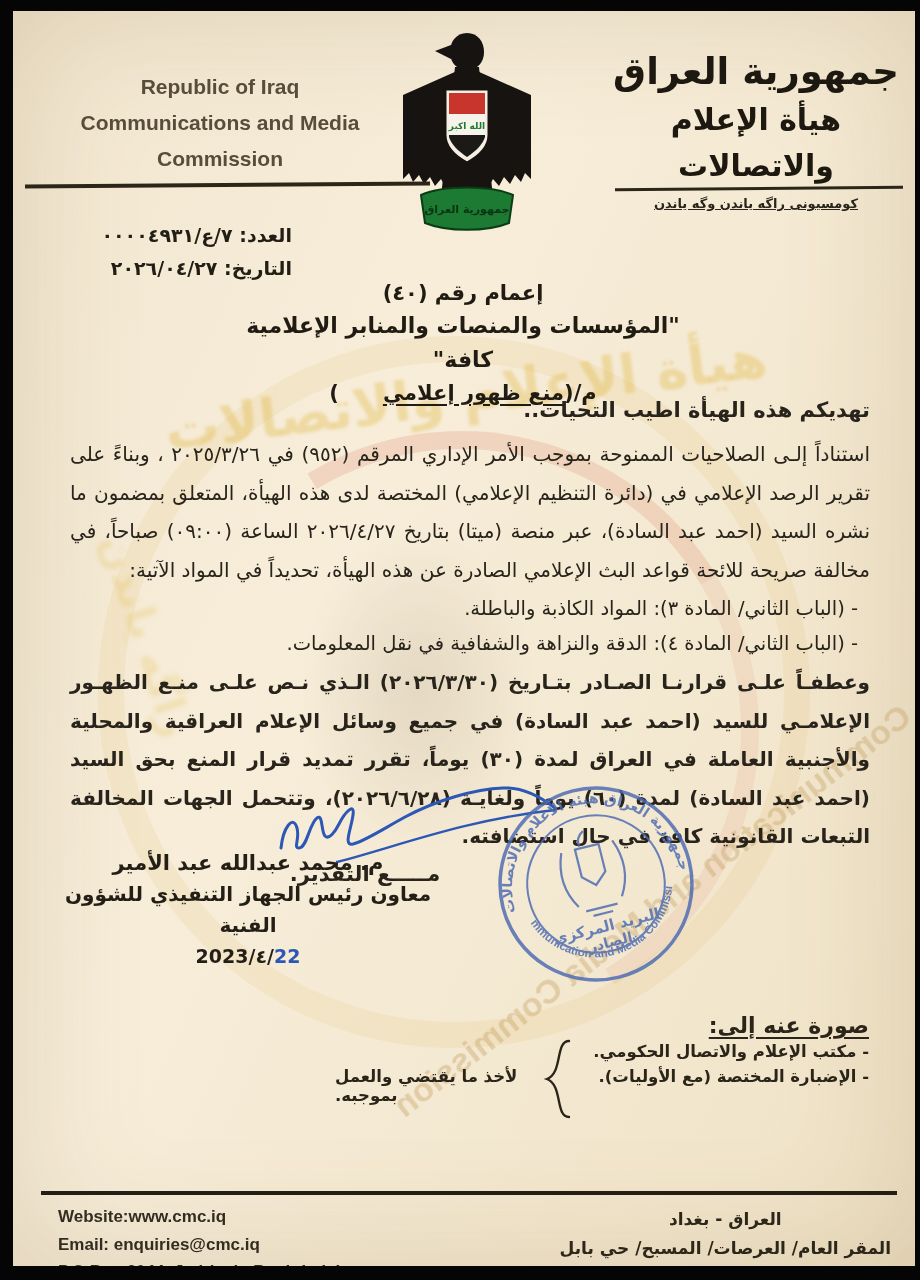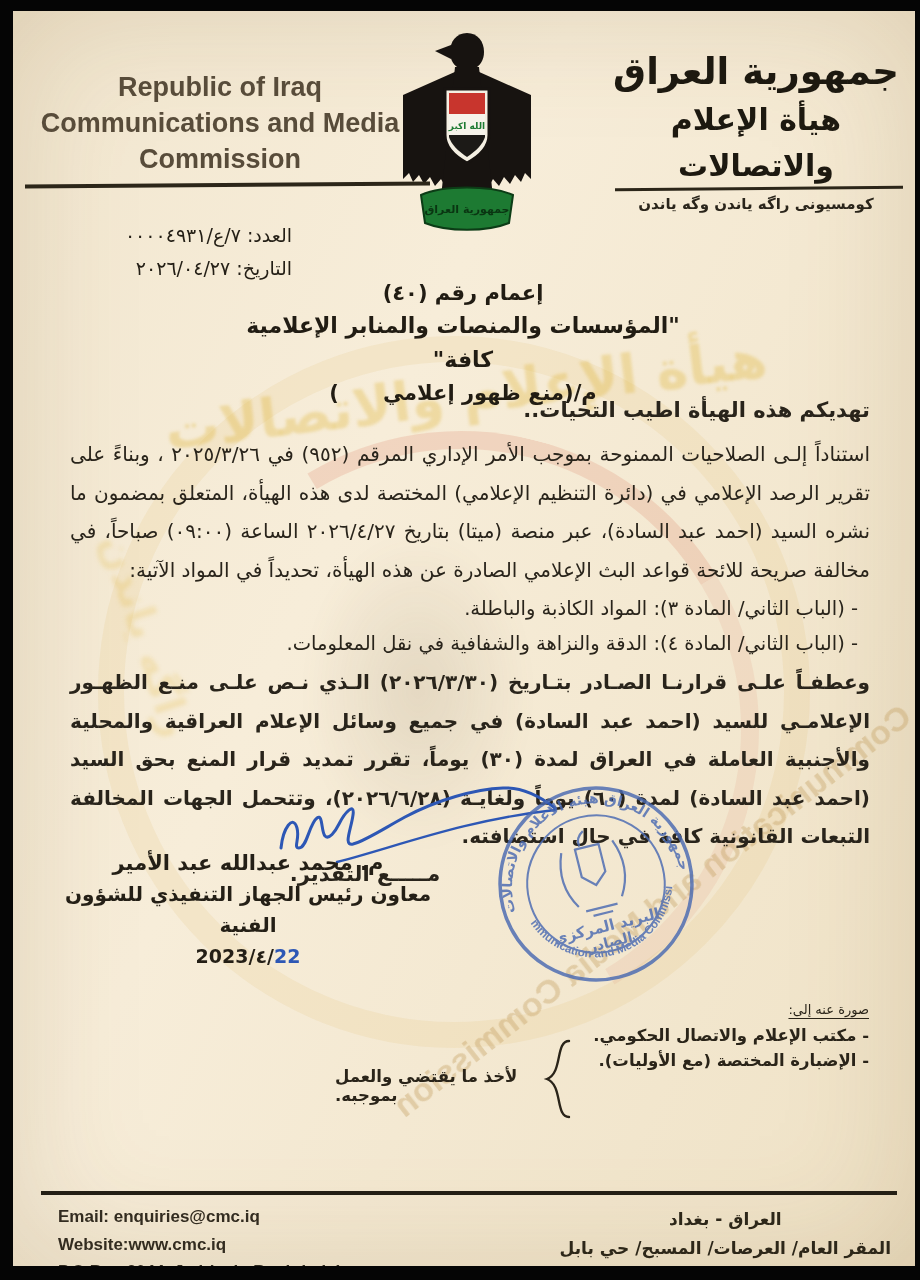--- a/index.html
+++ b/index.html
@@ -19,60 +19,60 @@
   .wm-artext2{left:28px;top:600px;font-size:42px;font-weight:bold;color:rgba(222,176,46,.22);
               transform:rotate(72deg);filter:blur(2px);direction:rtl;white-space:nowrap;}
   .wm-tower{left:290px;top:520px;width:230px;height:320px;filter:blur(7px);
             background:radial-gradient(ellipse at center,rgba(105,82,52,.12),transparent 70%);}
   .wm-entext{right:-60px;top:880px;font-size:34px;font-weight:bold;color:rgba(195,157,95,.38);
              transform:rotate(-38deg) scaleX(-1);filter:blur(.6px);white-space:nowrap;
              font-family:"Liberation Sans",sans-serif;}
   
   .hdr-en{position:absolute;left:2px;top:58px;width:410px;text-align:center;
           font-family:"Liberation Sans",sans-serif;font-weight:bold;color:#57globe;}
-  .hdr-en div{color:#584c3a;font-size:27px;line-height:36px;}
+  .hdr-en div{color:#584c3a;font-size:21px;line-height:36px;}
   .rule{position:absolute;background:#2c2619;height:4px;}
   .rule-left{left:12px;top:172px;width:405px;transform:rotate(-.4deg);}
   .rule-right{left:602px;top:176px;width:288px;transform:rotate(-.5deg);height:3px;}
   .hdr-ar{position:absolute;left:585px;top:36px;width:316px;text-align:center;direction:rtl;color:#1d1910;}
   .hdr-ar .cal1{font-size:37px;font-weight:bold;line-height:50px;}
   .hdr-ar .cal2{font-size:30px;font-weight:bold;line-height:46px;}
-  .hdr-ar .ku{font-size:15px;font-weight:bold;line-height:30px;letter-spacing:.5px;color:#2a251b;}
+  .hdr-ar .ku{font-size:13px;font-weight:bold;line-height:30px;letter-spacing:.5px;color:#2a251b;text-decoration:underline;}
   .emblem{position:absolute;left:378px;top:18px;width:152px;height:204px;}
   
   .ref{position:absolute;left:29px;top:208px;width:250px;direction:rtl;text-align:right;
-       font-weight:normal;font-size:19px;color:#231e15;}
+       font-weight:bold;font-size:19px;color:#231e15;}
   .ref div{line-height:33px;}
   .subject{position:absolute;left:215px;top:266px;width:470px;direction:rtl;text-align:center;
            font-weight:bold;color:#211c13;}
   .subject .s1{font-size:21px;line-height:32px;}
   .subject .s2{font-size:22px;line-height:34px;}
   .subject .s3{font-size:21px;line-height:33px;}
-  .u{text-underline-offset:4px;margin-left:44px;}
+  .u{text-decoration:underline;text-underline-offset:4px;margin-left:44px;}
   
   .doc-body{position:absolute;left:57px;right:45px;top:382px;direction:rtl;color:#29241b;}
   .greet{font-weight:bold;font-size:21px;line-height:34px;margin-bottom:8px;}
   .para{font-size:20px;line-height:38.5px;text-align:justify;text-align-last:right;}
   .bullets{margin:2px 12px 2px 0;}
   .bullet{font-size:19.5px;line-height:35px;}
   .para2{font-weight:bold;}
   .closing{font-weight:bold;font-size:21px;margin-top:6px;text-align:center;
            position:relative;left:-105px;} 
   
   .sig-scribble{position:absolute;left:250px;top:771px;width:305px;height:100px;}
   .sig-block{position:absolute;left:30px;top:836px;width:410px;direction:rtl;text-align:center;
              font-weight:bold;color:#241f16;}
   .sig-block .nm{font-size:21px;line-height:32px;}
   .sig-block .tt{font-size:20px;line-height:31px;}
   .sig-block .dt{font-size:19px;line-height:31px;direction:ltr;}
   .hand{color:#2d57b5;font-weight:bold;}
   .stamp{position:absolute;left:482px;top:772px;width:202px;height:202px;opacity:.82;transform:rotate(-14deg);}
   
   .cc{position:absolute;left:285px;right:46px;top:986px;direction:rtl;text-align:right;color:#2a2419;}
-  .cc .cc-h{font-size:13px;font-weight:normal;line-height:26px;text-decoration:underline;text-underline-offset:4px;}
+  .cc .cc-h{font-size:22px;font-weight:bold;line-height:26px;text-decoration:underline;text-underline-offset:4px;margin-top:16px;}
   .cc .cc-i{font-size:16.5px;font-weight:bold;line-height:25.4px;}
   .brace{position:absolute;left:530px;top:1028px;width:28px;height:80px;}
   .brace-note{position:absolute;left:322px;top:1056px;width:206px;direction:rtl;text-align:left;
               font-size:16.5px;font-weight:bold;color:#2a2419;}
   
   .f-rule{position:absolute;left:28px;right:18px;top:1180px;height:4px;background:#241f15;}
   .f-left{position:absolute;left:45px;top:1192px;font-family:"Liberation Sans",sans-serif;
           font-weight:bold;font-size:17px;line-height:27.5px;color:#332c20;}
   .f-right{position:absolute;right:24px;top:1194px;direction:rtl;text-align:center;
            font-weight:bold;font-size:17px;line-height:29px;color:#2d2719;}
@@ -196,25 +196,25 @@
   </div>
 
   <svg class="brace" viewBox="0 0 28 80">
     <path d="M26,2 C12,2 20,34 4,40 C20,46 12,78 26,78" fill="none" stroke="#2a2419" stroke-width="2.4" stroke-linecap="round"></path>
   </svg>
   <div class="brace-note">لأخذ ما يقتضي والعمل بموجبه.</div>
 
   <div class="f-rule"></div>
   <div class="f-left">
     <div>
+      <span>Website:</span><span>www.cmc.iq</span>
+    </div>
+    <div>
       <span>Email:</span>
       <span>enquiries@cmc.iq</span>
-    </div>
-    <div>
-      <span>Website:</span><span>www.cmc.iq</span>
     </div>
     <div>P.O.Box 2044, Jadriyah, Baghdad, Iraq</div>
   </div>
   <div class="f-right">
     <div>العراق - بغداد</div>
     <div>المقر العام/ العرصات/ المسبح/ حي بابل</div>
   </div>
 
 </div>
 

